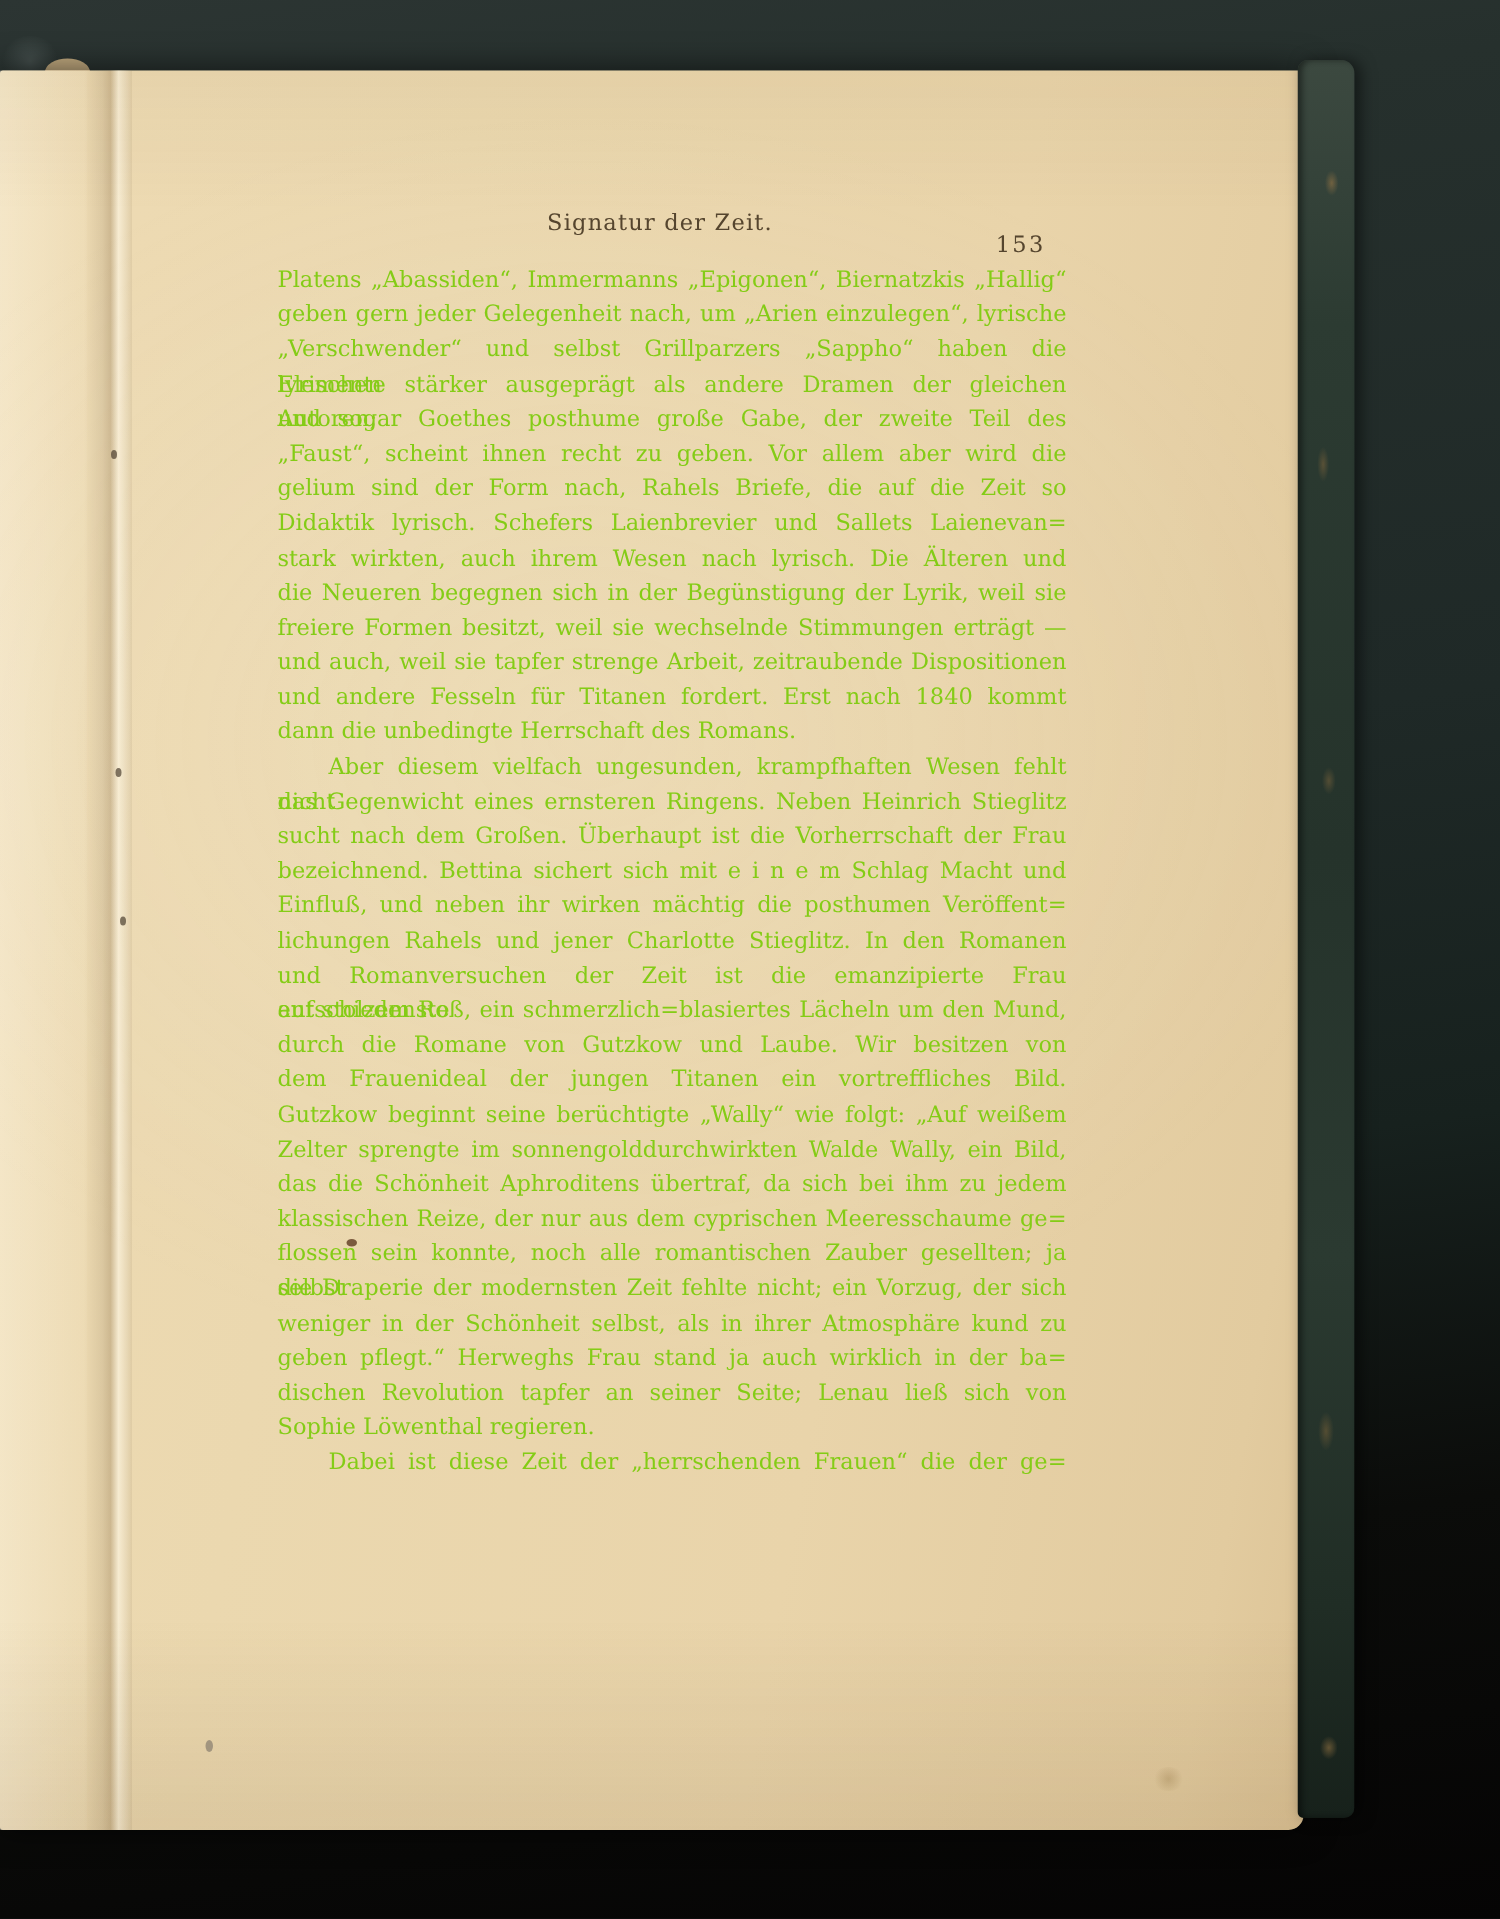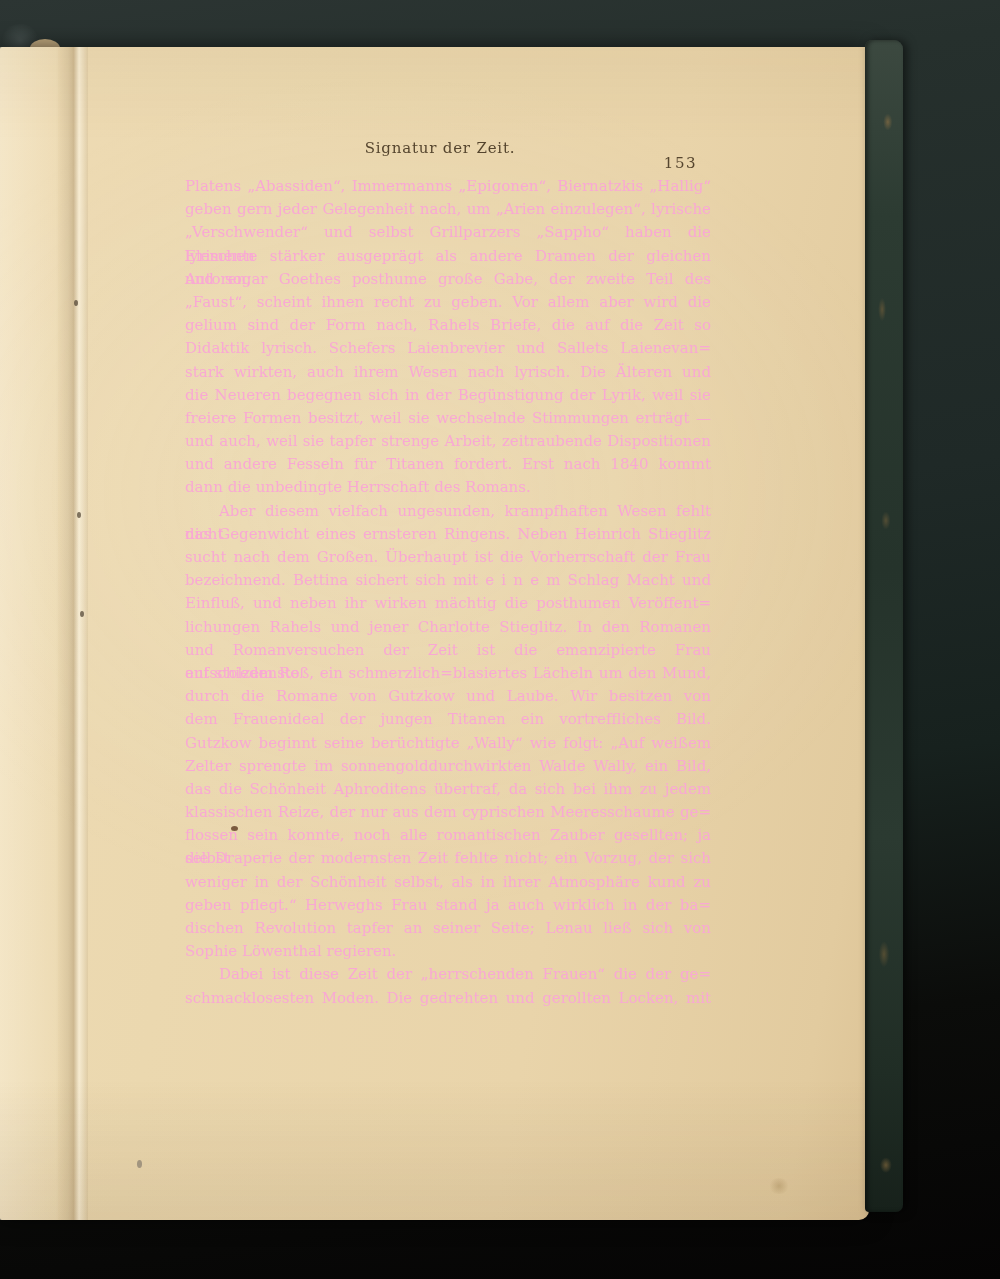--- a/index.html
+++ b/index.html
@@ -66,21 +66,21 @@
     color:#55452e;font-size:15px;
   }
   .running-title{
     position:absolute;left:0;right:16px;text-align:center;letter-spacing:0.8px;
   }
   .page-number{
     position:absolute;right:14px;top:0;letter-spacing:1.5px;margin-top:15px;
   }
   .text-block{
     position:absolute;left:185px;top:175px;width:526px;
-    color:#f9a8d4;font-size:15px;
+    color:#84cc16;font-size:15px;
     text-rendering:optimizeLegibility;
   }
   .paragraph{margin:0;}
   .text-line{
     height:23.2px;line-height:23.2px;overflow:visible;white-space:normal;
     text-align:justify;text-align-last:justify;
   }
   .text-line.indent{text-indent:34px;}
   .text-line.align-left{text-align-last:left;}
 </style>
@@ -138,21 +138,20 @@
       <div class="text-line">klassischen Reize, der nur aus dem cyprischen Meeresschaume ge=</div>
       <div class="text-line">flossen sein konnte, noch alle romantischen Zauber gesellten; ja selbst</div>
       <div class="text-line">die Draperie der modernsten Zeit fehlte nicht; ein Vorzug, der sich</div>
       <div class="text-line">weniger in der Schönheit selbst, als in ihrer Atmosphäre kund zu</div>
       <div class="text-line">geben pflegt.“  Herweghs Frau stand ja auch wirklich in der ba=</div>
       <div class="text-line">dischen Revolution tapfer an seiner Seite; Lenau ließ sich von</div>
       <div class="text-line align-left">Sophie Löwenthal regieren.</div>
     </div>
     <div class="paragraph">
       <div class="text-line indent">Dabei ist diese Zeit der „herrschenden Frauen“ die der ge=</div>
-      <div class="text-line">schmacklosesten Moden. Die gedrehten und gerollten Locken, mit</div>
     </div>
   </div>
 
 <div class="ink-speck speck-1"></div>
 <div class="ink-speck speck-2"></div>
 <div class="stain"></div>
 
 <div class="cover-edge"></div>
 
 </body></html>

